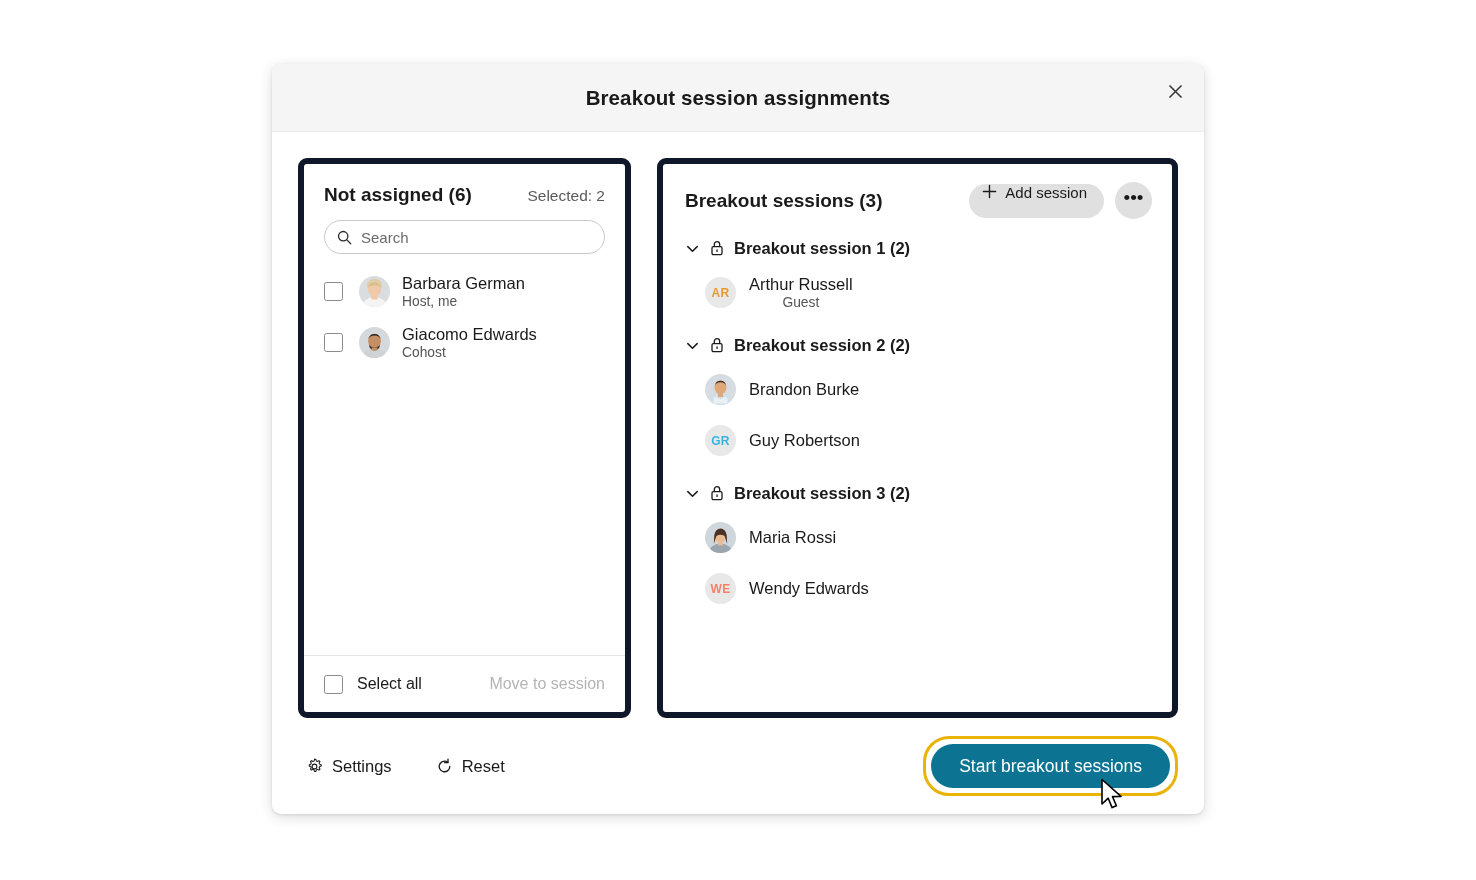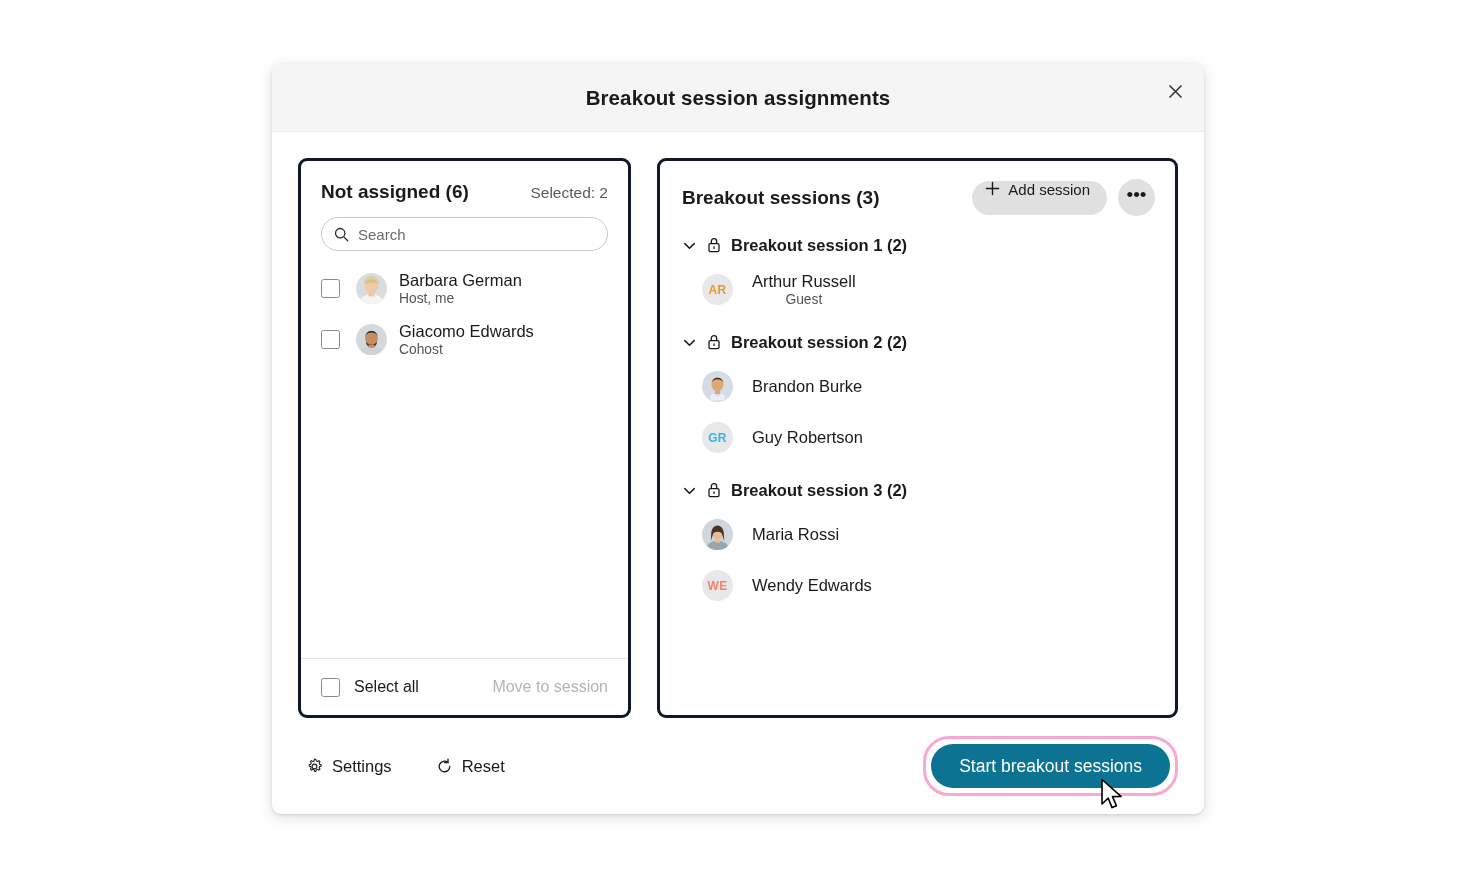--- a/index.html
+++ b/index.html
@@ -42,21 +42,21 @@
   
   .dlg-body {
     position: relative;
     padding: 26px 26px 0 26px;
     display: flex; gap: 26px;
     height: 586px;
   }
 
   .panel {
     background: #ffffff;
-    border: 3px solid #0f172a;
+    border: 6px solid #0f172a;
     border-radius: 9px;
     display: flex; flex-direction: column;
   }
   .panel-left { width: 333px; }
   .panel-right { flex: 1; }
 
   
   .left-head {
     display: flex; align-items: baseline; justify-content: space-between;
     padding: 20px 20px 0 20px;
@@ -148,21 +148,21 @@
     display: flex; align-items: center; gap: 10px;
     height: 38px; padding: 0 6px; border-radius: 5px; cursor: pointer;
   }
   .session-name { font-size: 16.5px; font-weight: bold; color: #1a1a1a; }
   .member-row {
     display: flex; align-items: center;
     height: 51px; padding: 0 6px 0 26px;
     border-radius: 5px; cursor: pointer;
   }
   .member-row .avatar { margin-left: 0; }
-  .m-text { margin-left: 19px; line-height: 1.12; }
+  .m-text { margin-left: 13px; line-height: 1.12; }
   .m-name { font-size: 16.5px; color: #1a1a1a; }
   .m-sub { font-size: 13.8px; color: #555; margin-top: 2px; text-align: center; }
   .sp8 { height: 8px; }
 
   
   .dlg-footer {
     position: absolute; left: 0; right: 0; bottom: 0;
     height: 96px;
     display: flex; align-items: center;
     padding: 0 26px;
@@ -171,21 +171,21 @@
     display: flex; align-items: center; gap: 9px;
     background: none; border: none; cursor: pointer;
     font-family: "Liberation Sans", sans-serif;
     font-size: 16.5px; color: #1a1a1a;
     padding: 6px 8px; border-radius: 4px;
   }
   .foot-gap { width: 28px; }
 
   .start-wrap {
     margin-left: auto;
-    border: 3px solid #f9a8d4;
+    border: 3px solid #eab308;
     border-radius: 26px;
     padding: 5px;
     background: #ffffff;
   }
   .start-btn {
     background: #0d7393;
     color: #ffffff;
     border: none; border-radius: 22px;
     height: 44px; padding: 0 28px;
     font-family: "Liberation Sans", sans-serif;

